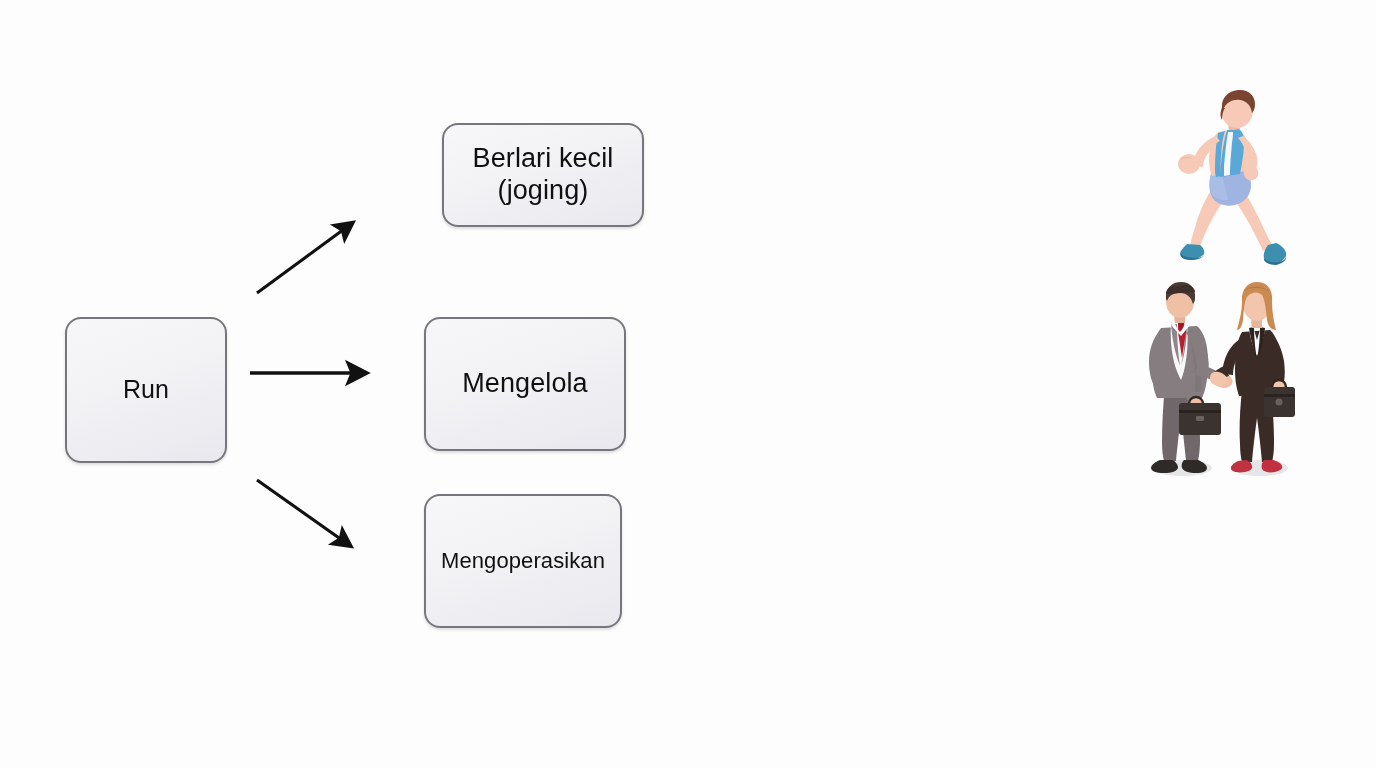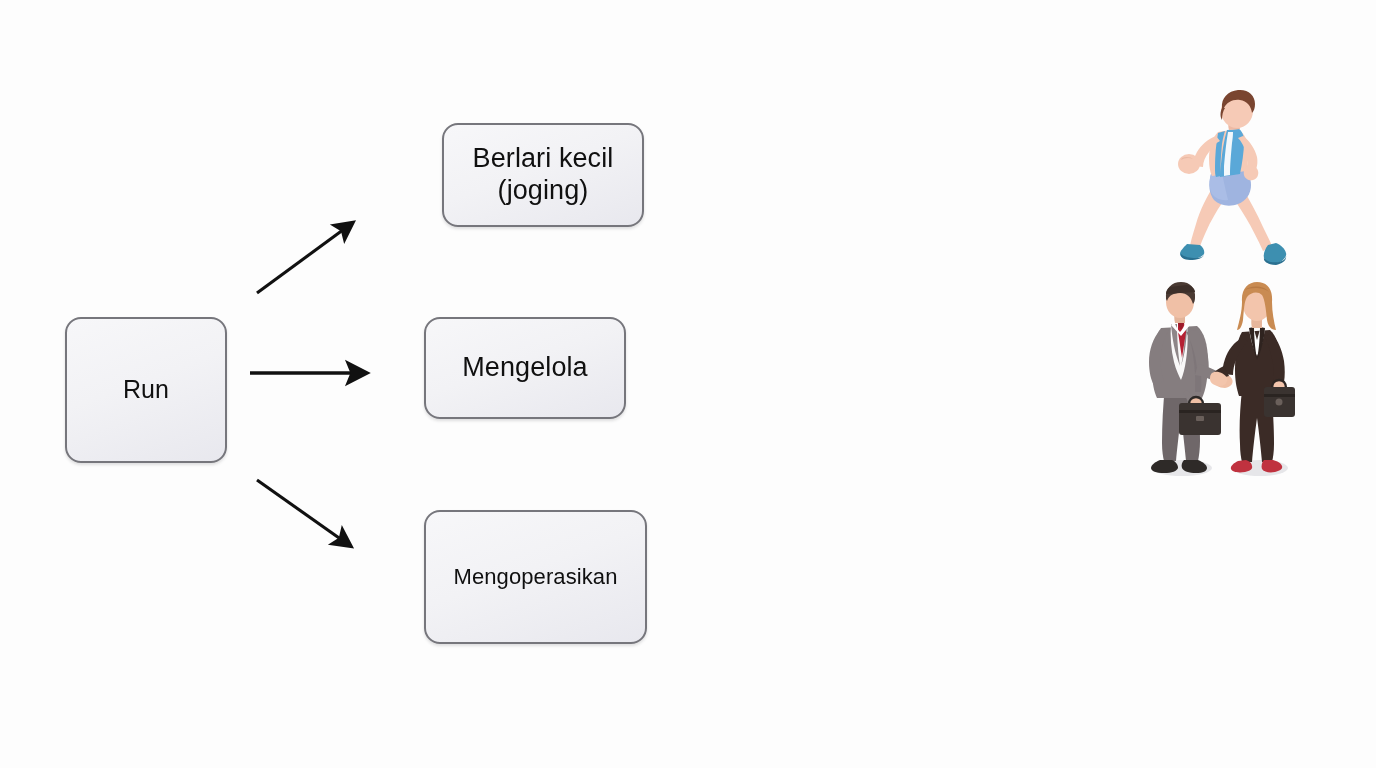--- a/index.html
+++ b/index.html
@@ -62,28 +62,28 @@
     width: 202px;
     height: 104px;
     margin-left: 8px;
   }
   #node-jogging .node-label { font-size: 27px; }
 
   #node-manage {
     left: 424px;
     top: 317px;
     width: 202px;
-    height: 102px;
+    height: 134px;
   }
   #node-manage .node-label { font-size: 27px; }
 
   #node-operate {
     left: 424px;
-    top: 510px;
-    width: 223px;
+    top: 494px;
+    width: 198px;
     height: 134px;
   }
   #node-operate .node-label { font-size: 22px; }
 
   
   #arrows {
     position: absolute;
     left: 0;
     top: 0;
     width: 1376px;

